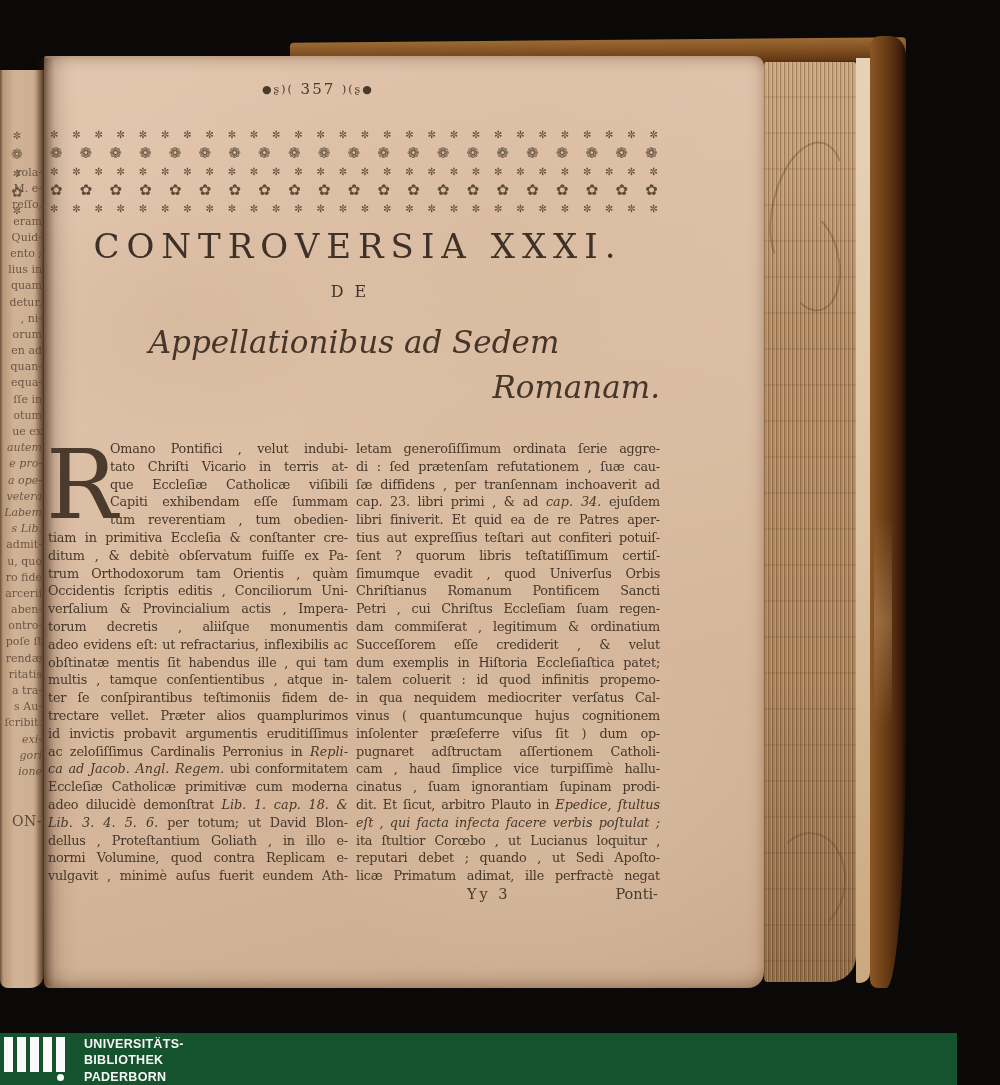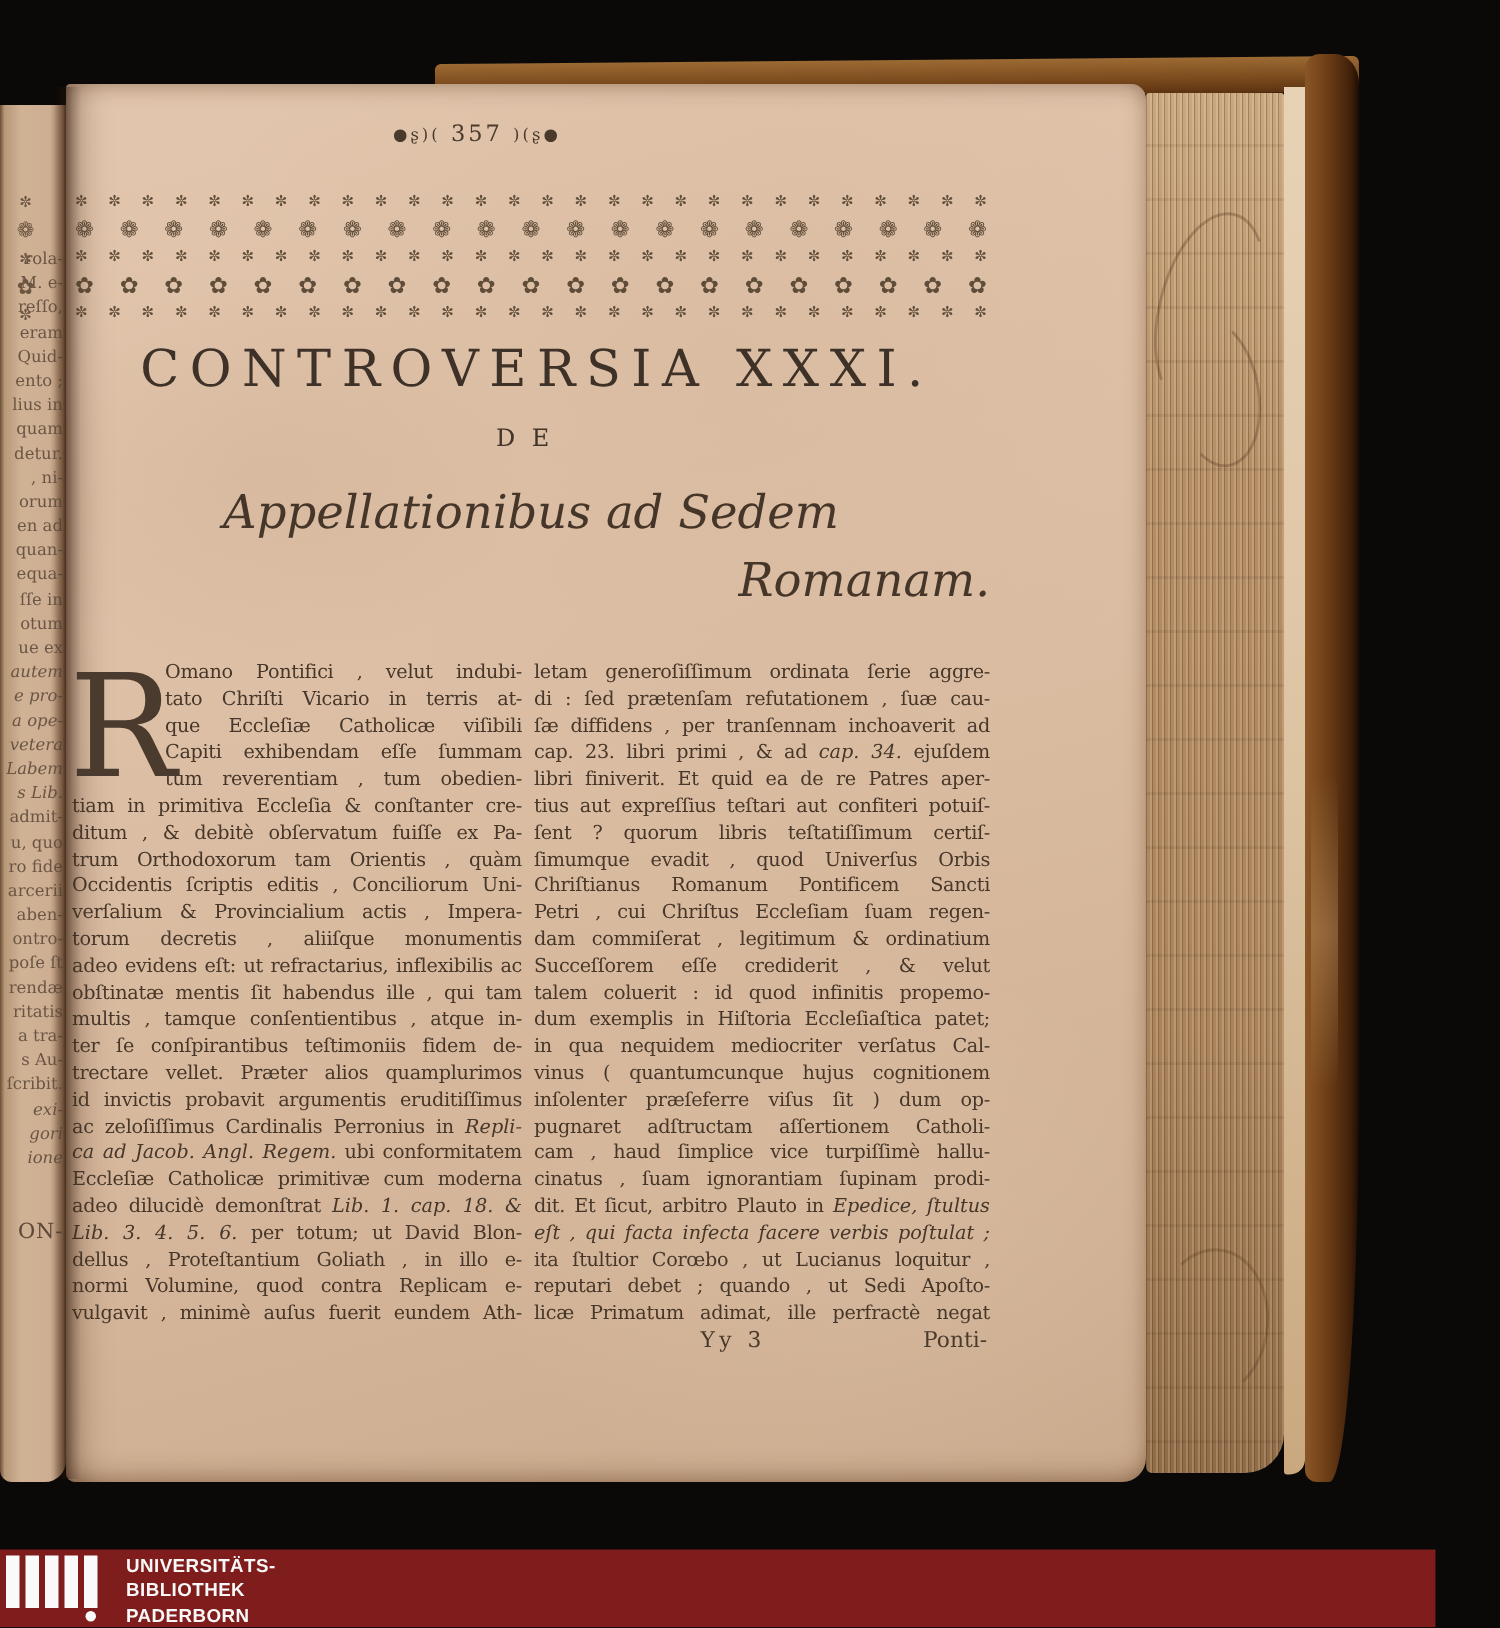--- a/index.html
+++ b/index.html
@@ -88,21 +88,21 @@
   .col .ln i{font-style:italic;letter-spacing:0;}
   .col .ln.ind{margin-left:62px;}
   .drop-cap{position:absolute;left:-2px;top:2px;width:60px;height:92px;
     font-size:95px;line-height:86px;color:#4b3b2e;}
 
   .footer-row{position:absolute;top:830px;left:0;width:612px;height:20px;font-size:14.5px;color:#4a3a2c;text-decoration:underline;}
   .sig{position:absolute;left:419px;letter-spacing:3px;}
   .catch{position:absolute;right:2px;margin-left:20px;}
 
   
-  .logo-band{position:absolute;left:0;top:1033px;width:957px;height:52px;z-index:5;background:#7f1d1d;}
+  .logo-band{position:absolute;left:0;top:1033px;width:957px;height:52px;z-index:5;background:#14532d;}
   .logo-bars{position:absolute;left:4px;top:4px;width:70px;height:46px;}
   .bar{position:absolute;top:0;width:9px;height:35px;background:#fafafa;}
   .b1{left:0;} .b2{left:13px;} .b3{left:26px;} .b4{left:39px;} .b5{left:52px;}
   .bar-dot{position:absolute;left:53px;top:37px;width:7px;height:7px;border-radius:50%;background:#fafafa;}
   .logo-text{position:absolute;left:84px;top:3px;
     font-family:"Liberation Sans",sans-serif;font-weight:bold;font-size:12.5px;
     line-height:16.4px;letter-spacing:.3px;color:#f7f7f7;}
 </style>
 </head>
 <body>
@@ -356,22 +356,22 @@
             <div class="ln"><span>ſæ diffidens , per tranſennam inchoaverit ad</span></div>
             <div class="ln"><span>cap. 23. libri primi , &amp; ad </span><i>cap. 34.</i><span> ejuſdem</span></div>
             <div class="ln"><span>libri finiverit. Et quid ea de re Patres aper-</span></div>
             <div class="ln"><span>tius aut expreſſius teſtari aut confiteri potuiſ-</span></div>
             <div class="ln"><span>ſent ? quorum libris teſtatiſſimum certiſ-</span></div>
             <div class="ln"><span>ſimumque evadit , quod Univerſus Orbis</span></div>
             <div class="ln"><span>Chriſtianus Romanum Pontificem Sancti</span></div>
             <div class="ln"><span>Petri , cui Chriſtus Eccleſiam ſuam regen-</span></div>
             <div class="ln"><span>dam commiſerat , legitimum &amp; ordinatium</span></div>
             <div class="ln"><span>Succeſſorem eſſe crediderit , &amp; velut</span></div>
+            <div class="ln"><span>dum exemplis in Hiſtoria Eccleſiaſtica patet;</span></div>
             <div class="ln"><span>talem coluerit : id quod infinitis propemo-</span></div>
-            <div class="ln"><span>dum exemplis in Hiſtoria Eccleſiaſtica patet;</span></div>
             <div class="ln"><span>in qua nequidem mediocriter verſatus Cal-</span></div>
             <div class="ln"><span>vinus ( quantumcunque hujus cognitionem</span></div>
             <div class="ln"><span>inſolenter præſeferre viſus ſit ) dum op-</span></div>
             <div class="ln"><span>pugnaret adſtructam aſſertionem Catholi-</span></div>
             <div class="ln"><span>cam , haud ſimplice vice turpiſſimè hallu-</span></div>
             <div class="ln"><span>cinatus , ſuam ignorantiam ſupinam prodi-</span></div>
             <div class="ln"><span>dit. Et ſicut, arbitro Plauto in </span><i>Epedice, ſtultus</i></div>
             <div class="ln"><i>eſt , qui facta infecta facere verbis poſtulat ;</i></div>
             <div class="ln"><span>ita ſtultior Corœbo , ut Lucianus loquitur ,</span></div>
             <div class="ln"><span>reputari debet ; quando , ut Sedi Apoſto-</span></div>

